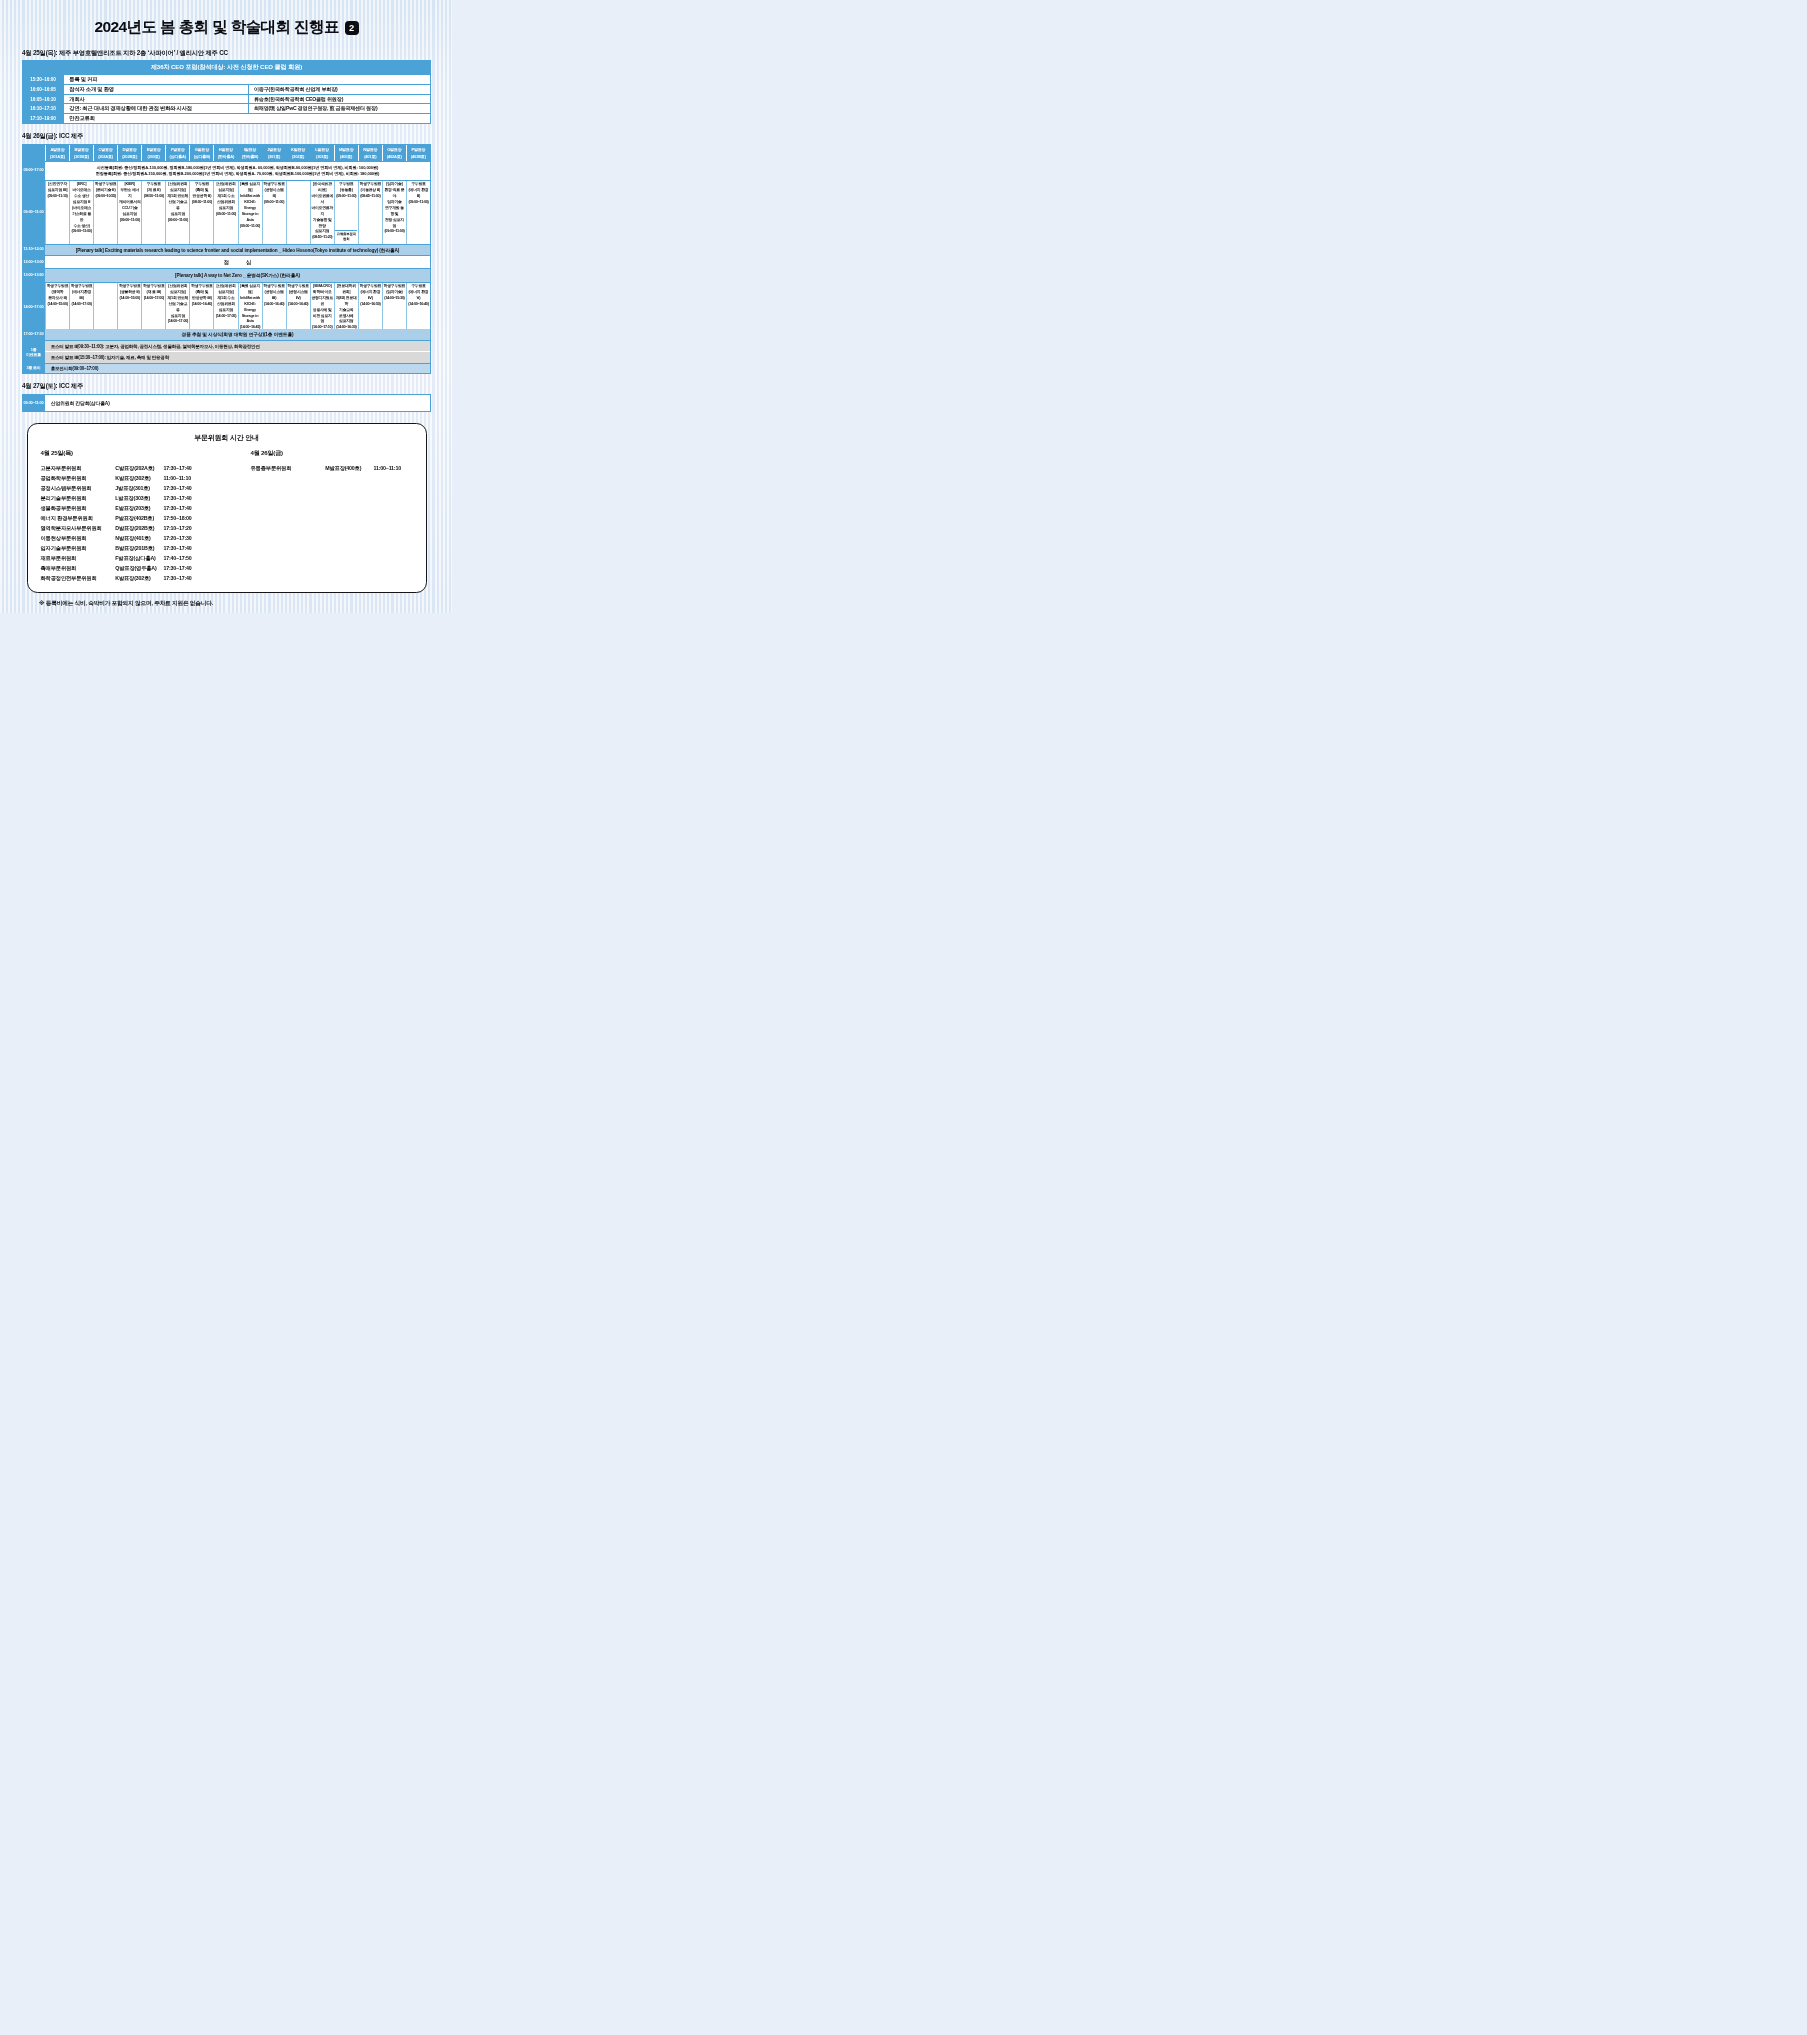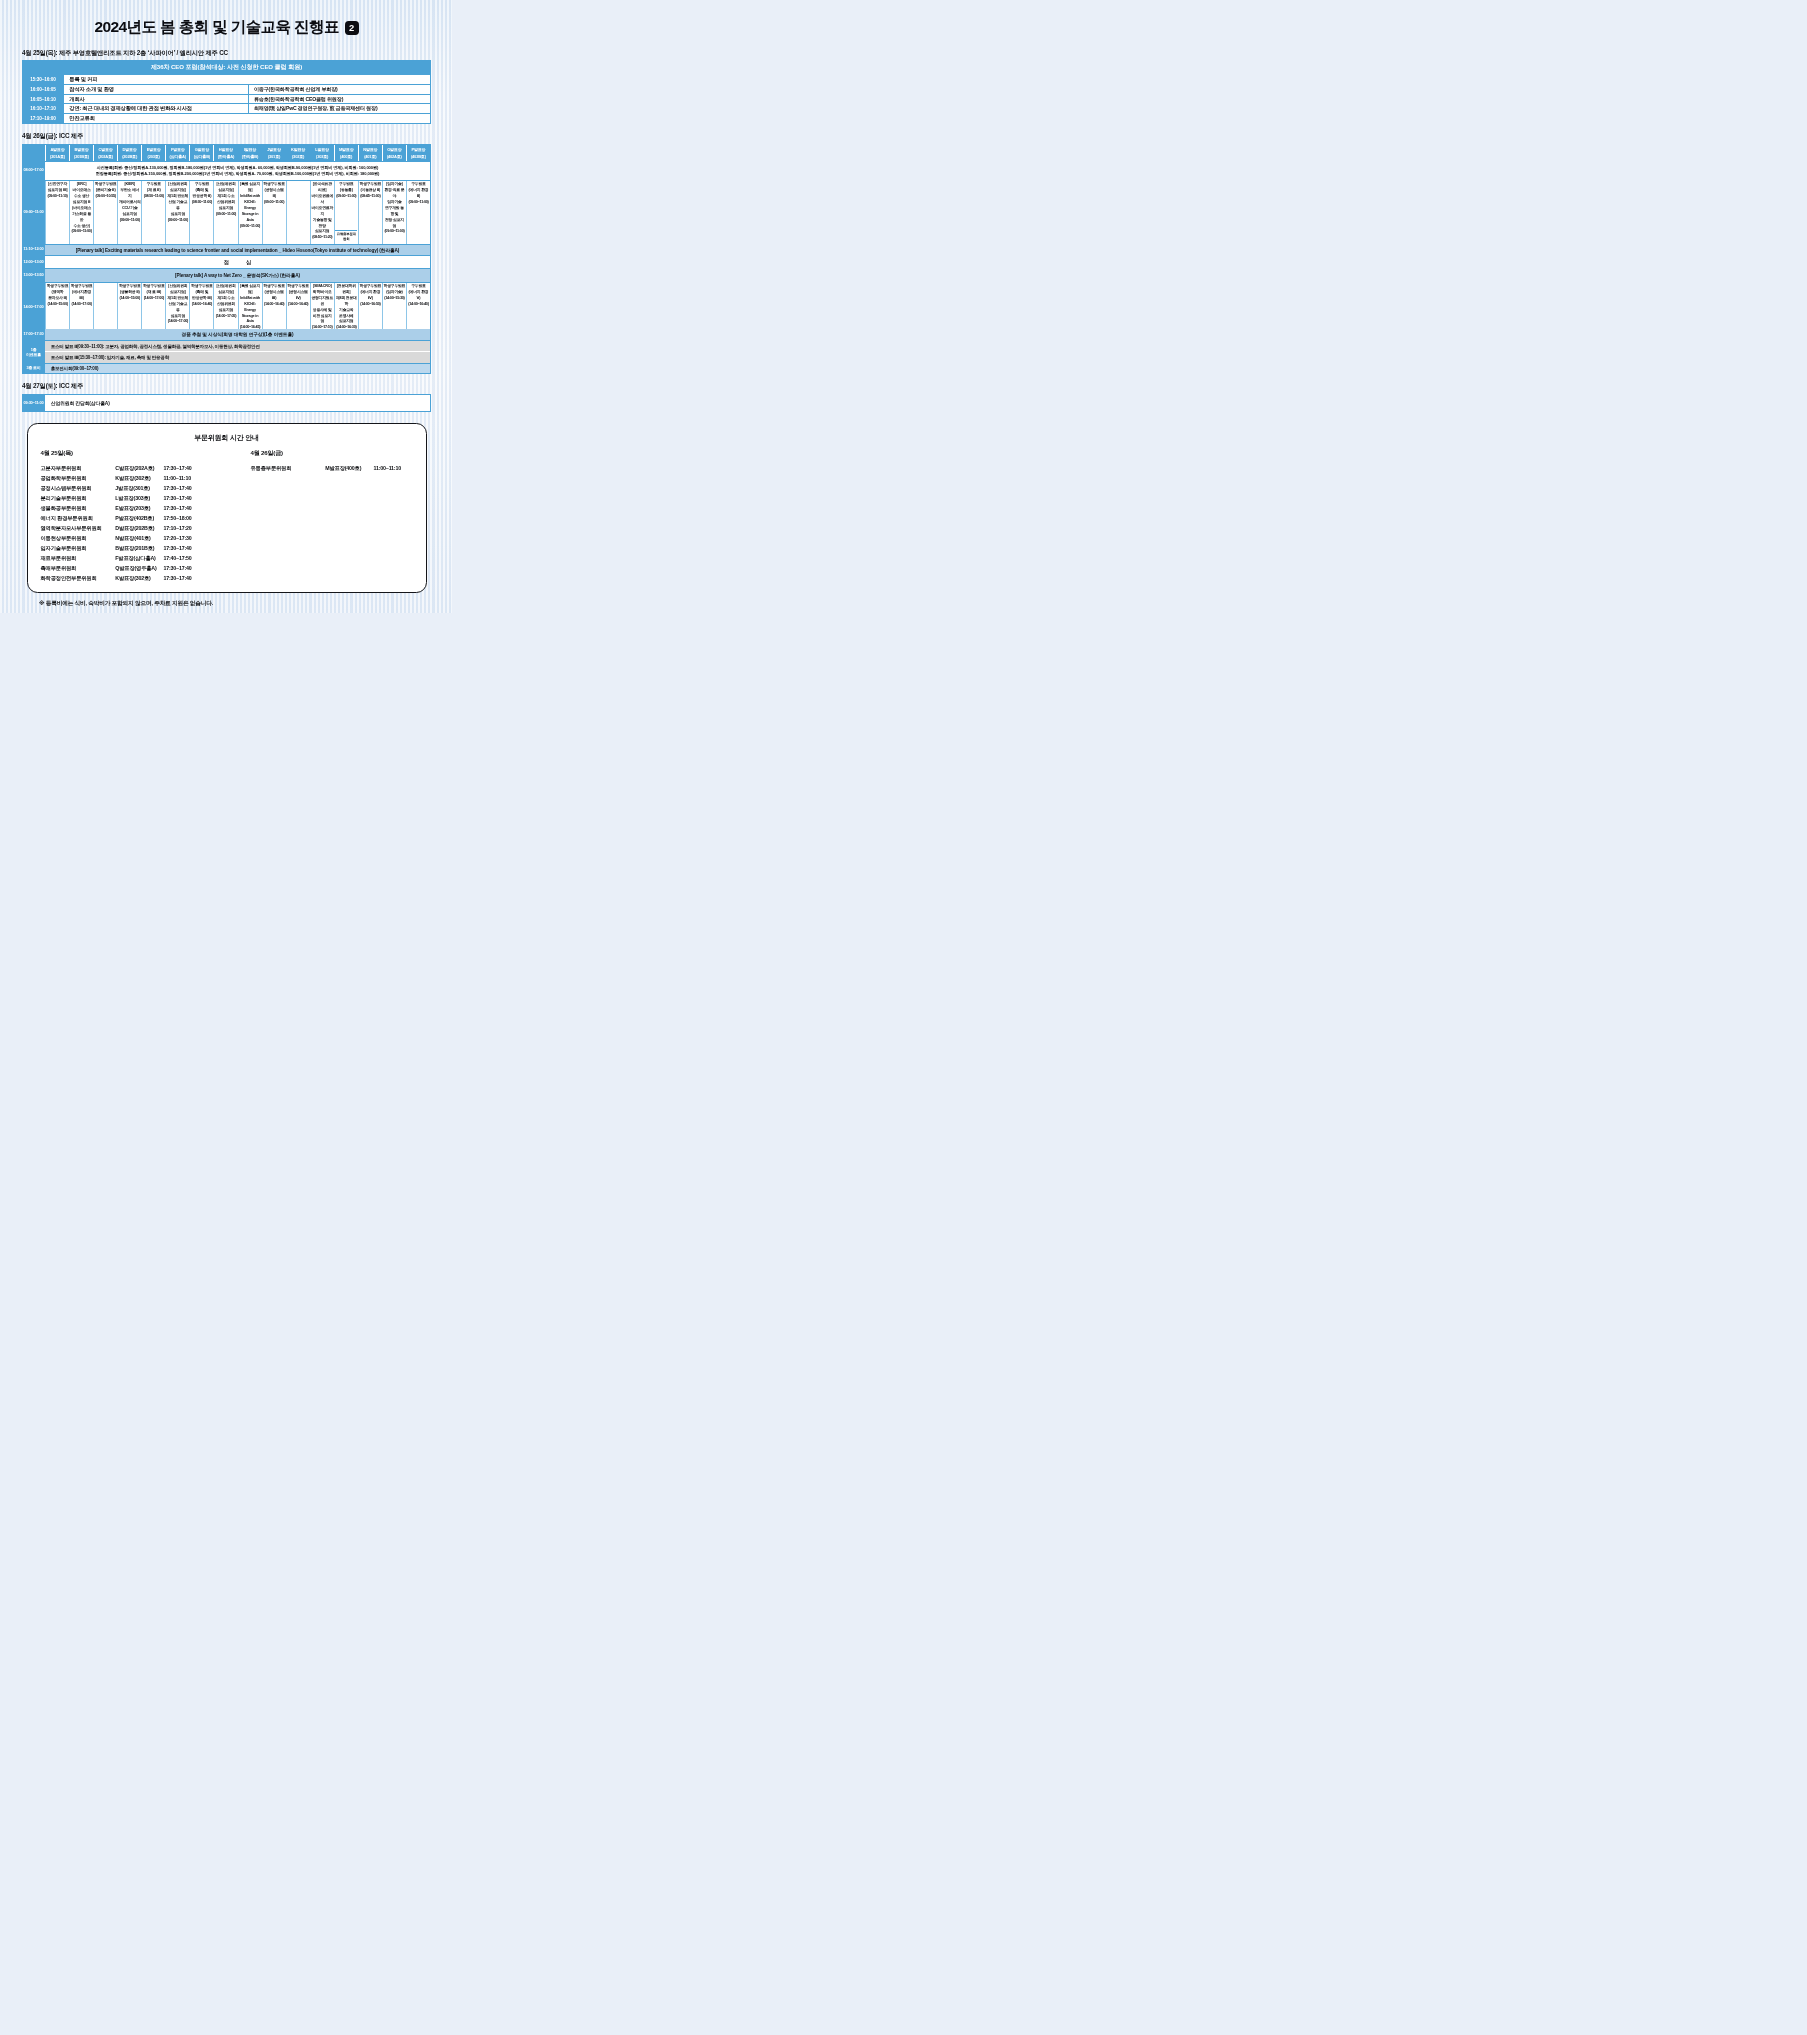--- a/index.html
+++ b/index.html
@@ -101,21 +101,21 @@
   .comrow .tmv{text-align:left;}
 
   .footnote{margin:6.5px 0 0 17px;font-size:5.7px;font-weight:800;letter-spacing:-0.2px;}
 </style>
 </head>
 <body>
 
 <div class="page">
 
   <div class="titlebar">
-    <div class="title">2024년도 봄 총회 및 기술교육 진행표</div>
+    <div class="title">2024년도 봄 총회 및 학술대회 진행표</div>
     <div class="badge">2</div>
   </div>
 
   <div class="dayhead">4월 25일(목): 제주 부영호텔앤리조트 지하 2층 ‘사파이어’ / 엘리시안 제주 CC</div>
 
   <div class="btable">
     <div class="ceohdr">제36차 CEO 포럼(참석대상: 사전 신청한 CEO 클럽 회원)</div>
     <div id="ceo-rows">
         <div class="crow nospk">
           <div class="ct">15:30~16:00</div>

